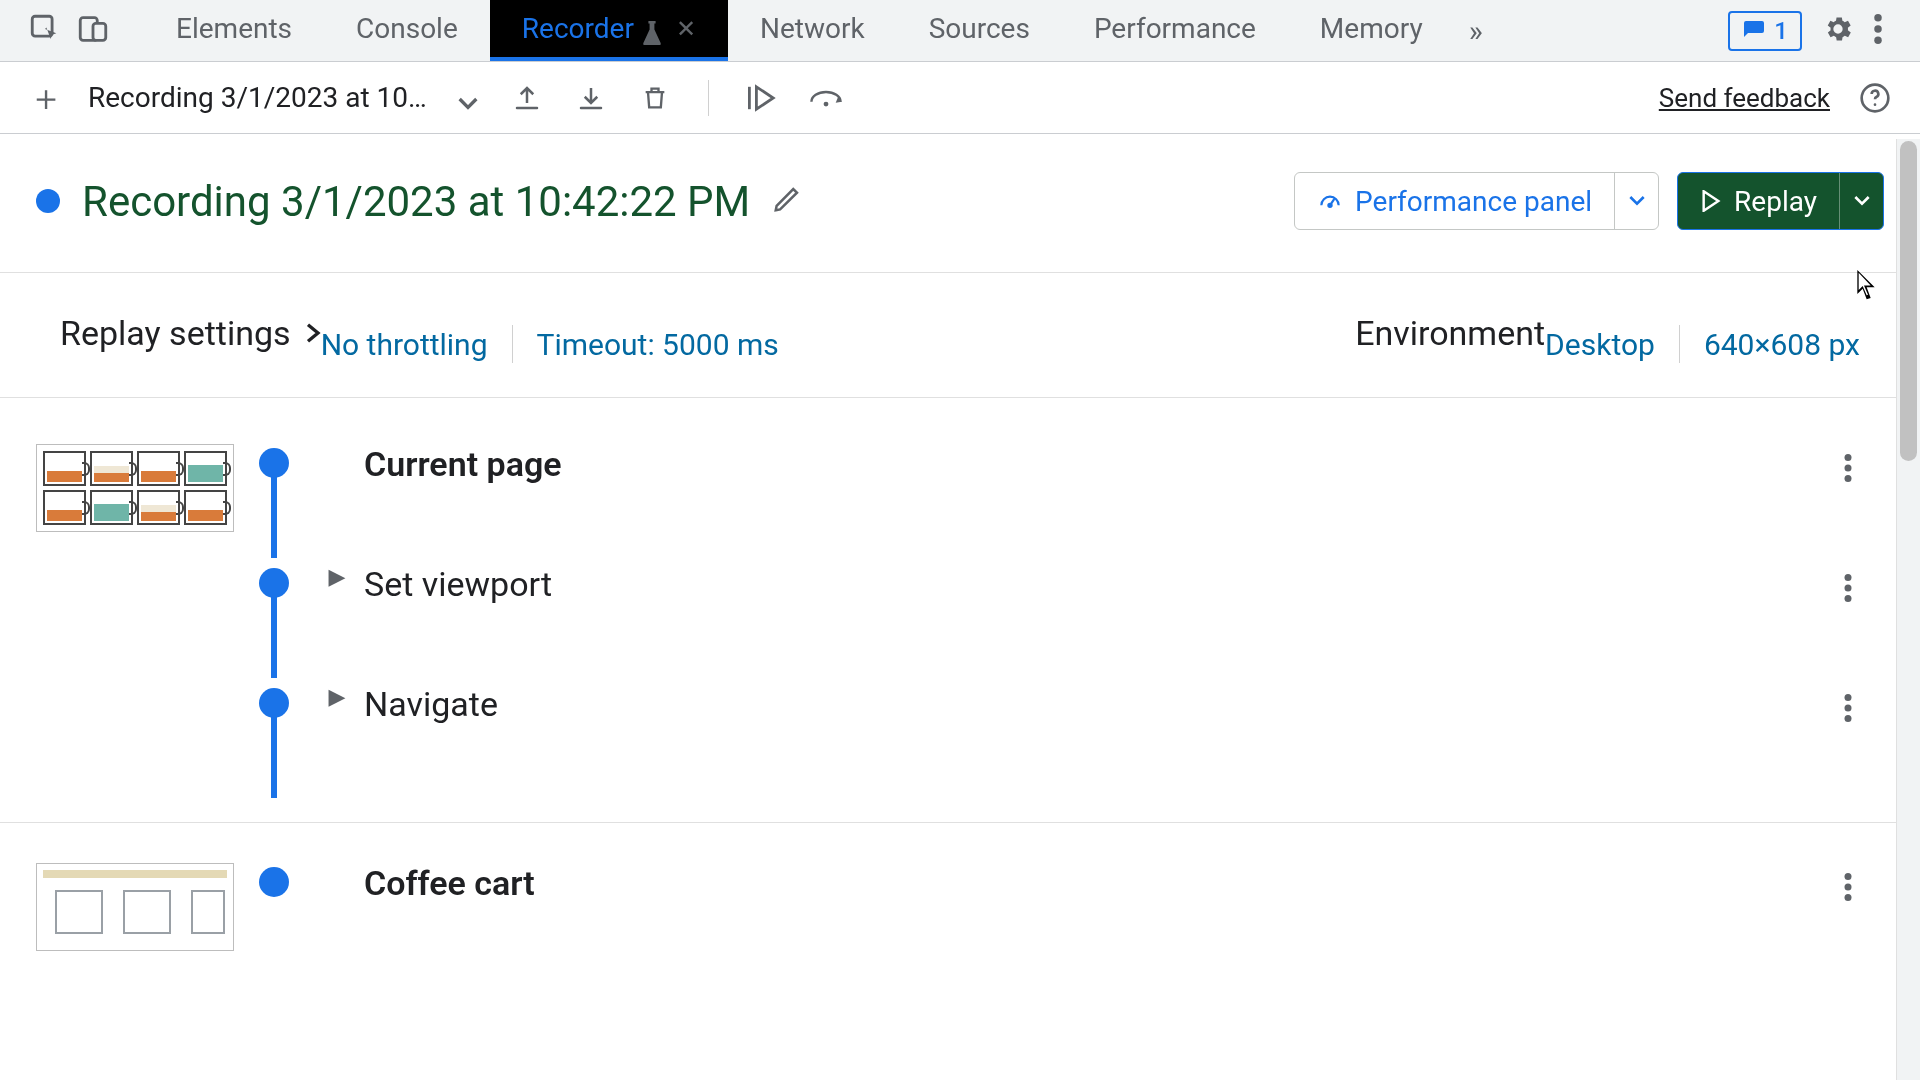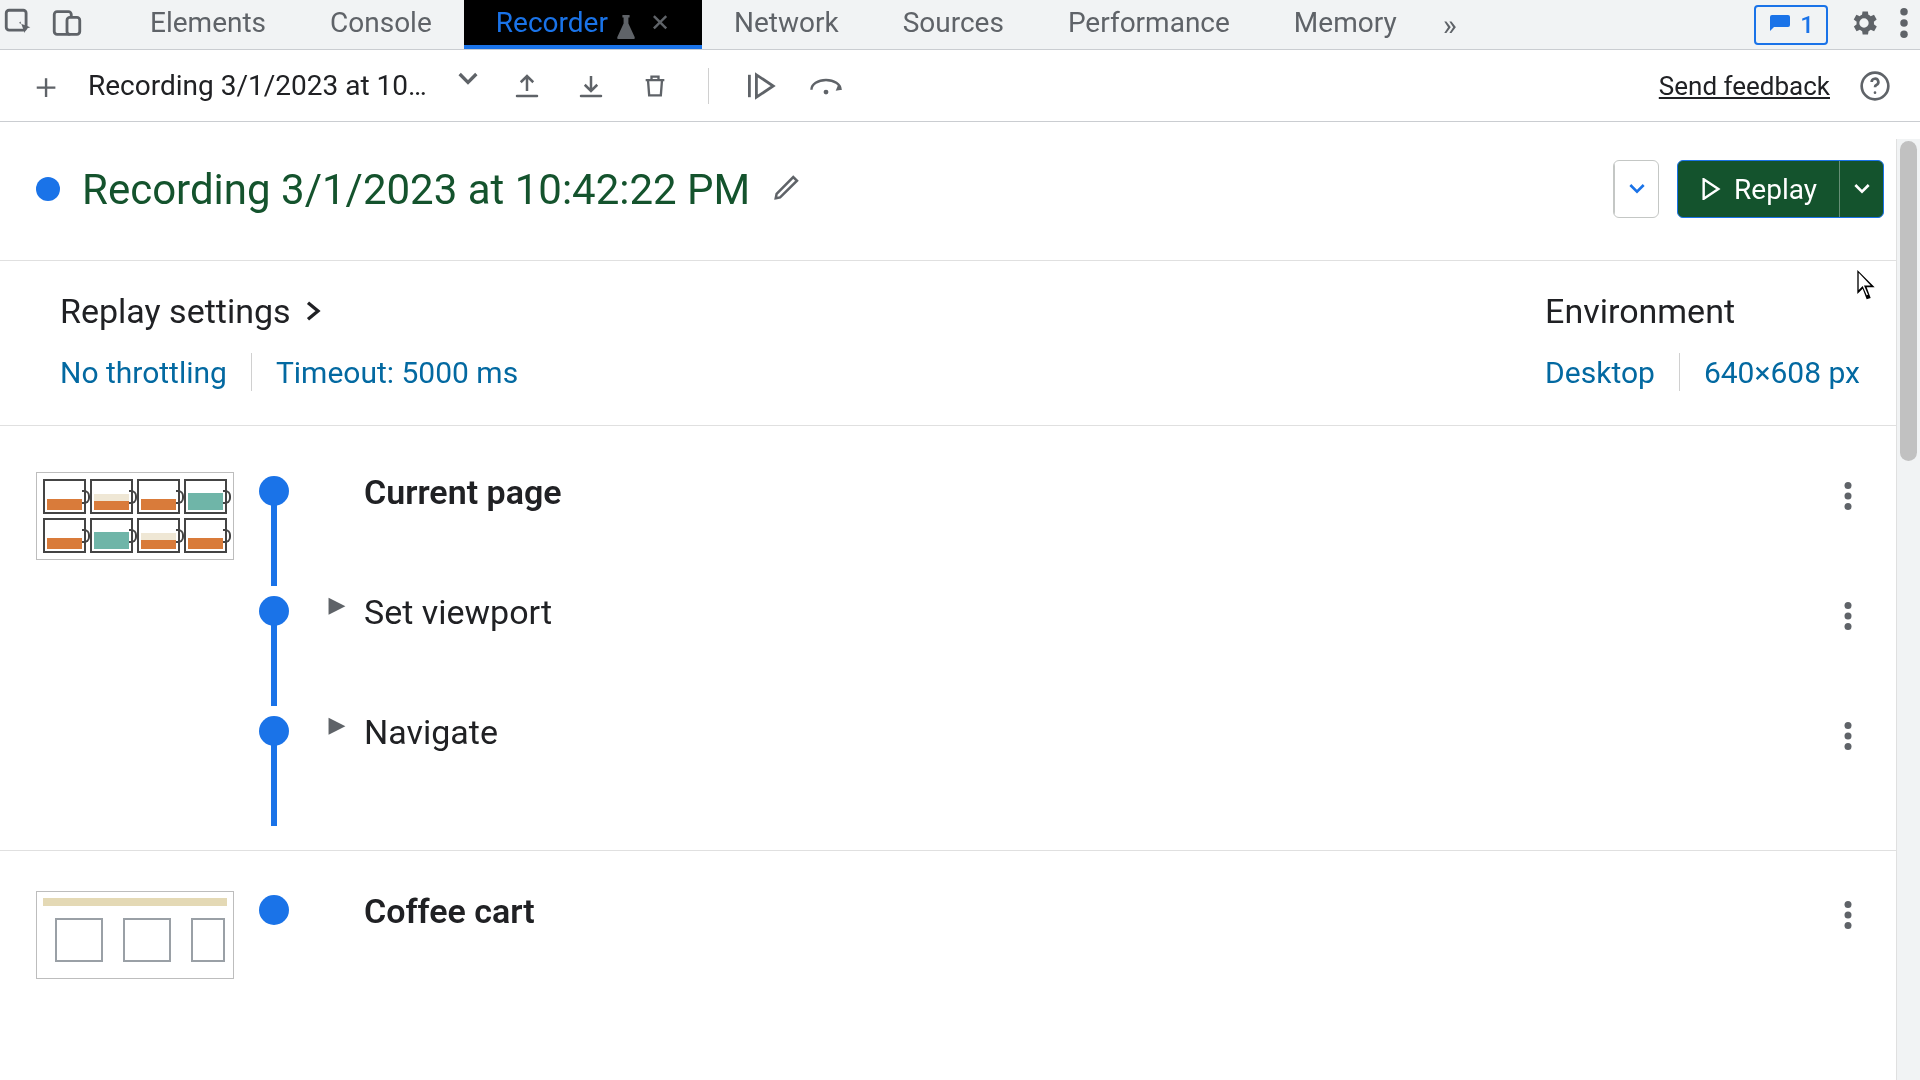--- a/index.html
+++ b/index.html
@@ -9,24 +9,24 @@
     color: #202124;
     width: 1920px;
     height: 1080px;
     overflow: hidden;
     position: relative;
   }
 
   
   .tabstrip {
     display: flex; align-items: center;
-    height: 50px;
+    height: 62px;
     background: #f1f3f4;
     border-bottom: 1px solid #cacdd1;
-    padding: 0 2px;
+    padding: 0 28px;
     gap: 0;
   }
   .tabstrip .lefticons { display:flex; gap:14px; margin-right:34px; }
   .tabstrip .tab {
     padding: 0 32px;
     height: 100%;
     display: flex; align-items: center; gap: 8px;
     font-size: 28px;
     color: #5f6368;
     cursor: default;
@@ -53,21 +53,21 @@
   .toolbar {
     display:flex; align-items:center;
     height:72px;
     padding:0 28px;
     border-bottom:1px solid #cacdd1;
     gap:24px;
     background:#fff;
   }
   .toolbar .plus { font-size:36px; color:#5f6368; line-height:1; }
   .toolbar .recdrop {
-    display:flex; align-items:flex-start; gap:31px;
+    display:flex; align-items:flex-end; gap:31px;
     font-size:28px; color:#202124;
     max-width:430px;
   }
   .toolbar .recdrop .name { overflow:hidden; text-overflow:ellipsis; white-space:nowrap; max-width:350px;}
   .toolbar .actions { display:flex; align-items:center; gap:30px; margin-left:8px;}
   .toolbar .sep { width:1px;height:36px;background:#d0d0d0; margin:0 6px;}
   .toolbar .right { margin-left:auto; display:flex; align-items:center; gap:28px;}
   .toolbar .feedback { font-size:26px; color:#202124; text-decoration:underline; }
   .icon-btn { width:34px; height:34px; display:flex;align-items:center;justify-content:center;color:#5f6368;}
 
@@ -98,21 +98,21 @@
 
   
   .settings {
     display:flex; justify-content:space-between;
     padding: 30px 60px 34px 60px;
     border-bottom:1px solid #e0e0e0;
   }
   .settings h3 { font-size:34px; font-weight:400; display:flex;align-items:center; gap:14px;}
   .settings .row { display:flex; align-items:center; gap:24px; margin-top:22px; font-size:30px; color:#0369a1;}
   .settings .vsep { width:1px; height:38px; background:#d0d0d0;}
-  .settings .left, .settings .rightcol { display:flex; flex-direction:column; }
+  .settings .left, .settings .rightcol { display:flex; flex-direction:row; }
 
   
   .timeline { padding: 46px 60px 0 36px; position:relative; }
   .step {
     display:flex; align-items:flex-start;
     position:relative;
     min-height:120px;
   }
   .group-sep { height:1px; background:#e0e0e0; margin: 18px -60px 40px -36px;}
   .thumb {
@@ -284,20 +284,28 @@
   <span class="dot-blue"></span>
   <span class="rectitle">Recording 3/1/2023 at 10:42:22 PM</span>
   <span class="pencil">
     <svg width="30" height="30" viewBox="0 0 24 24" fill="none" stroke="#5f6368" stroke-width="2">
         <path d="M3 21l3.5-.7L20 7l-3-3L3.7 17.5 3 21z"></path>
       </svg>
   </span>
   <div class="spacer"></div>
   <div class="buttons">
     <div class="splitbtn">
+      <div class="main">
+        <svg width="26" height="26" viewBox="0 0 24 24" fill="none" stroke="#1a73e8" stroke-width="2">
+            <path d="M4 16a8 8 0 1 1 16 0"></path>
+            <path d="M12 16l4-6"></path>
+            <circle cx="12" cy="16" r="1.5" fill="#1a73e8"></circle>
+          </svg>
+        <span>Performance panel</span>
+      </div>
       <div class="caret">
           <svg width="16" height="12" viewBox="0 0 12 8">
             <path d="M1 1l5 5 5-5" stroke="#1a73e8" stroke-width="2" fill="none"></path>
           </svg>
         </div>
     </div>
     <div class="splitbtn primary">
       <div class="main">
         <svg width="22" height="22" viewBox="0 0 16 18" fill="none" stroke="#fff" stroke-width="2">
             <path d="M2 1l12 8-12 8V1z"></path>

